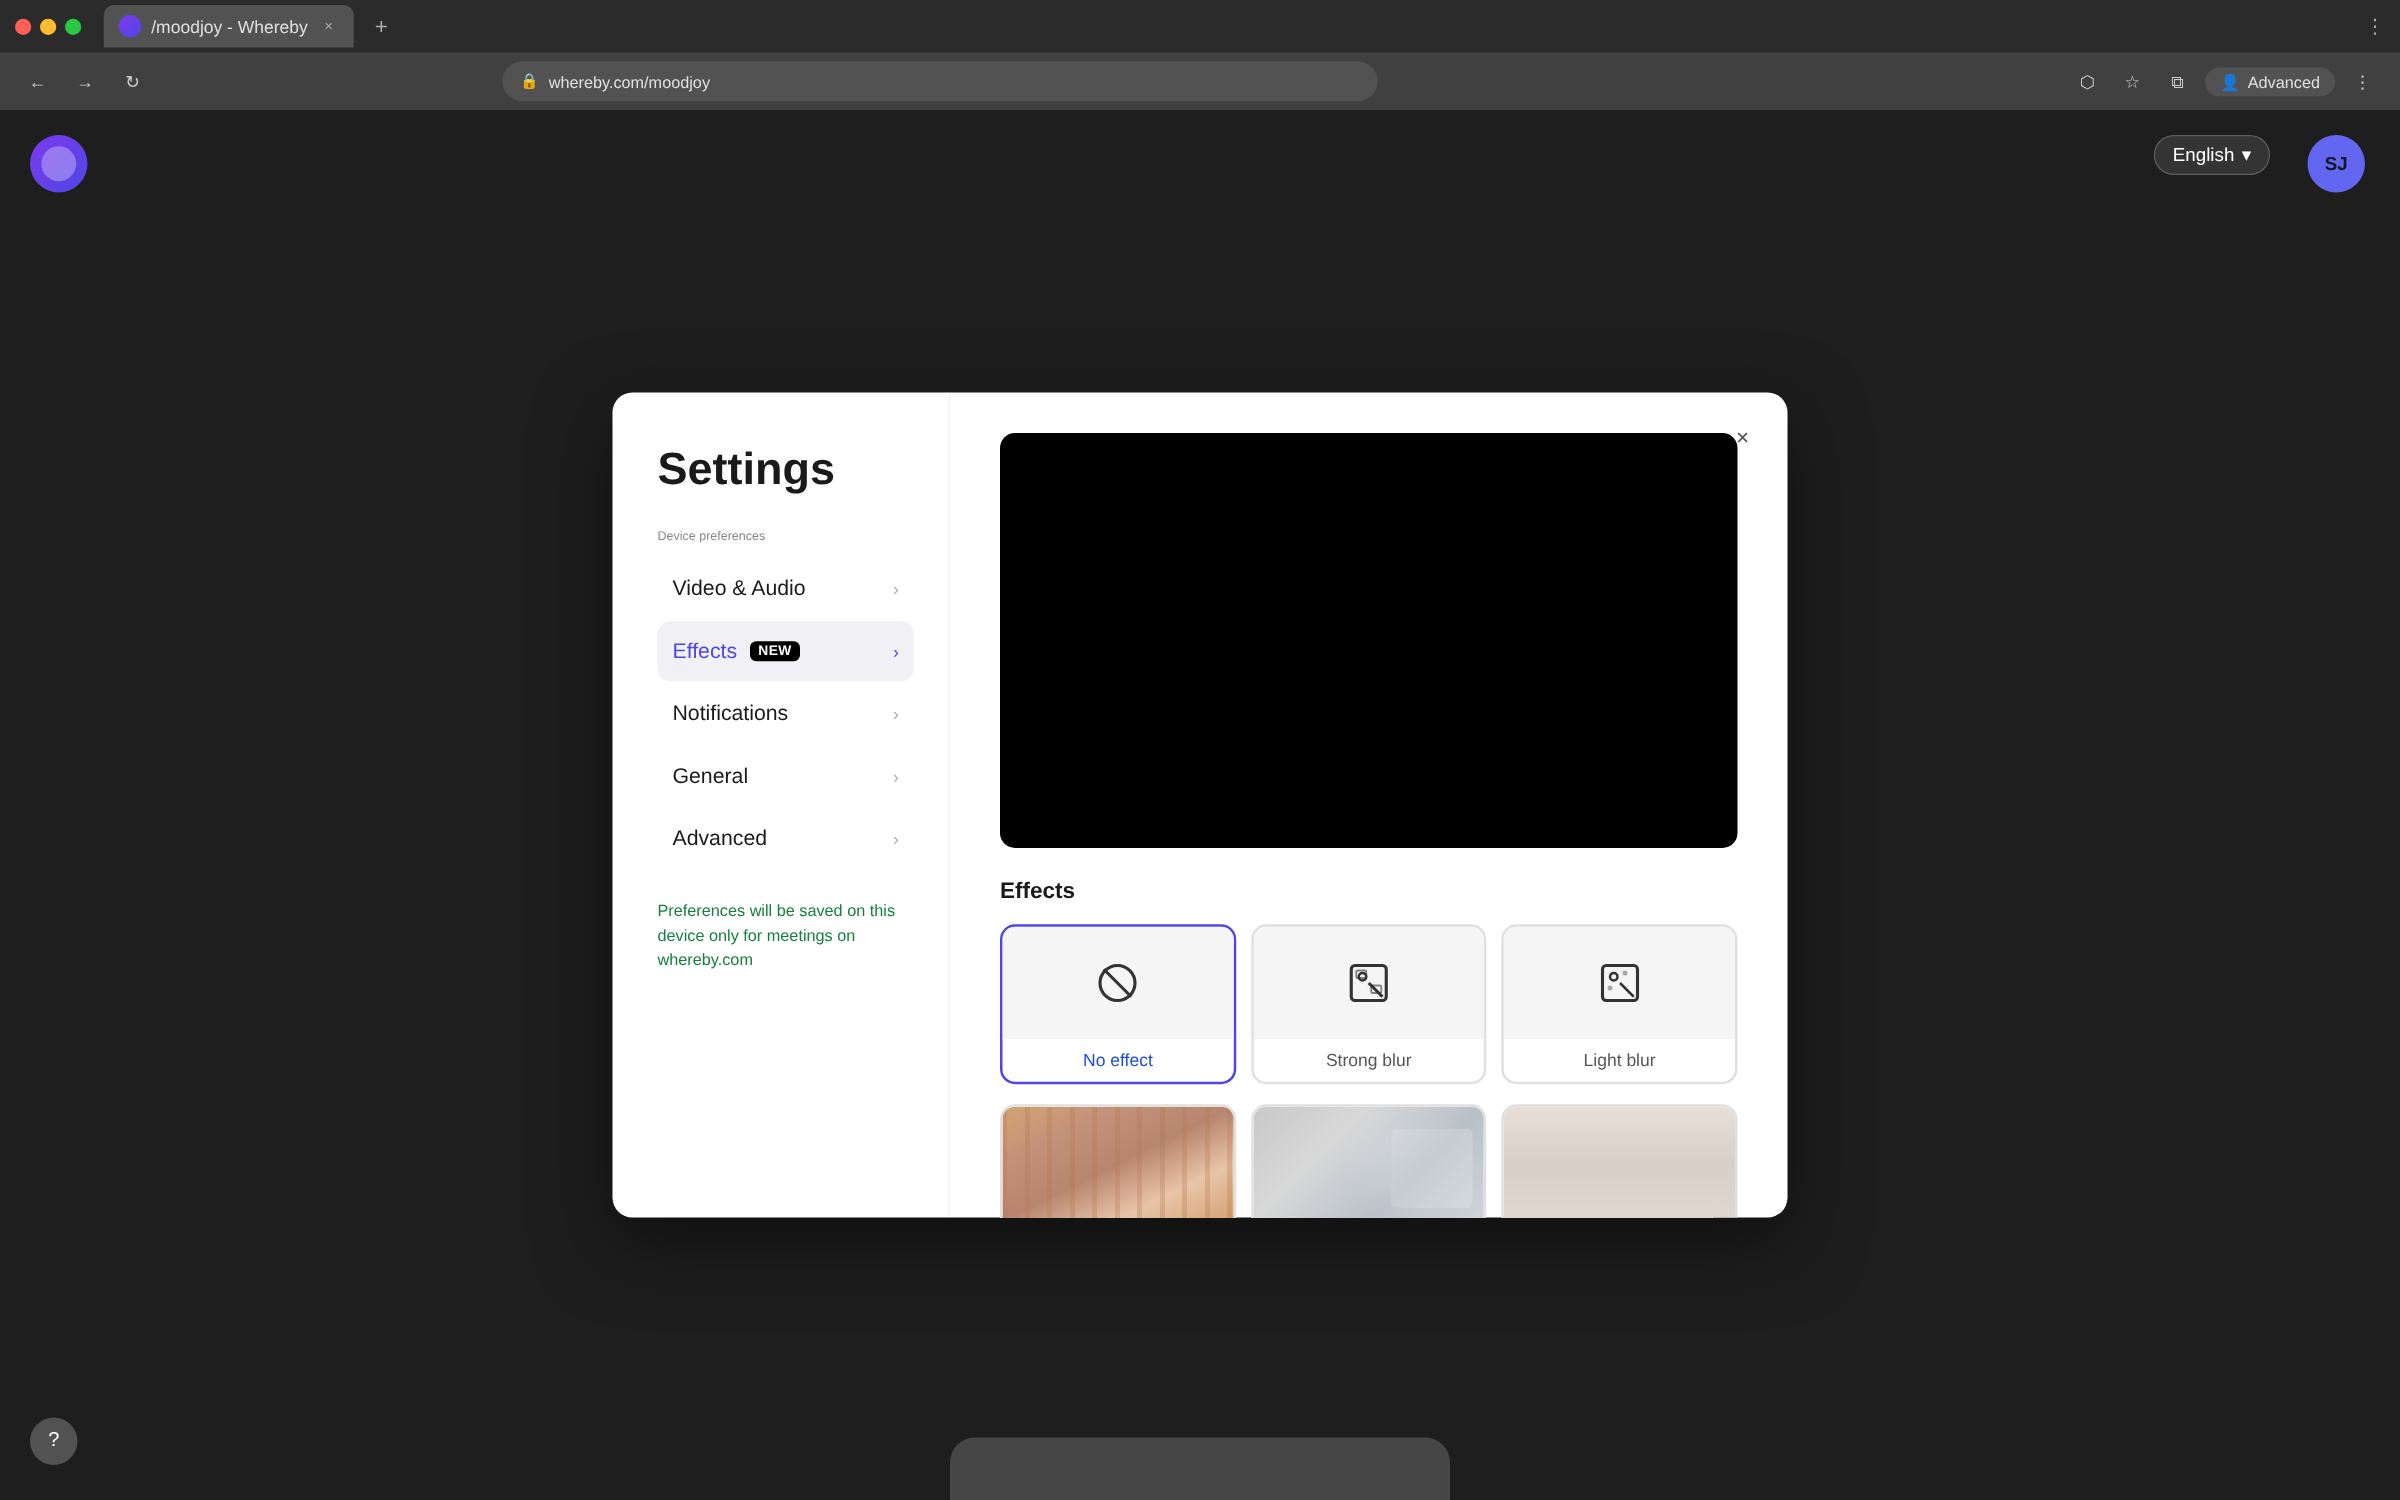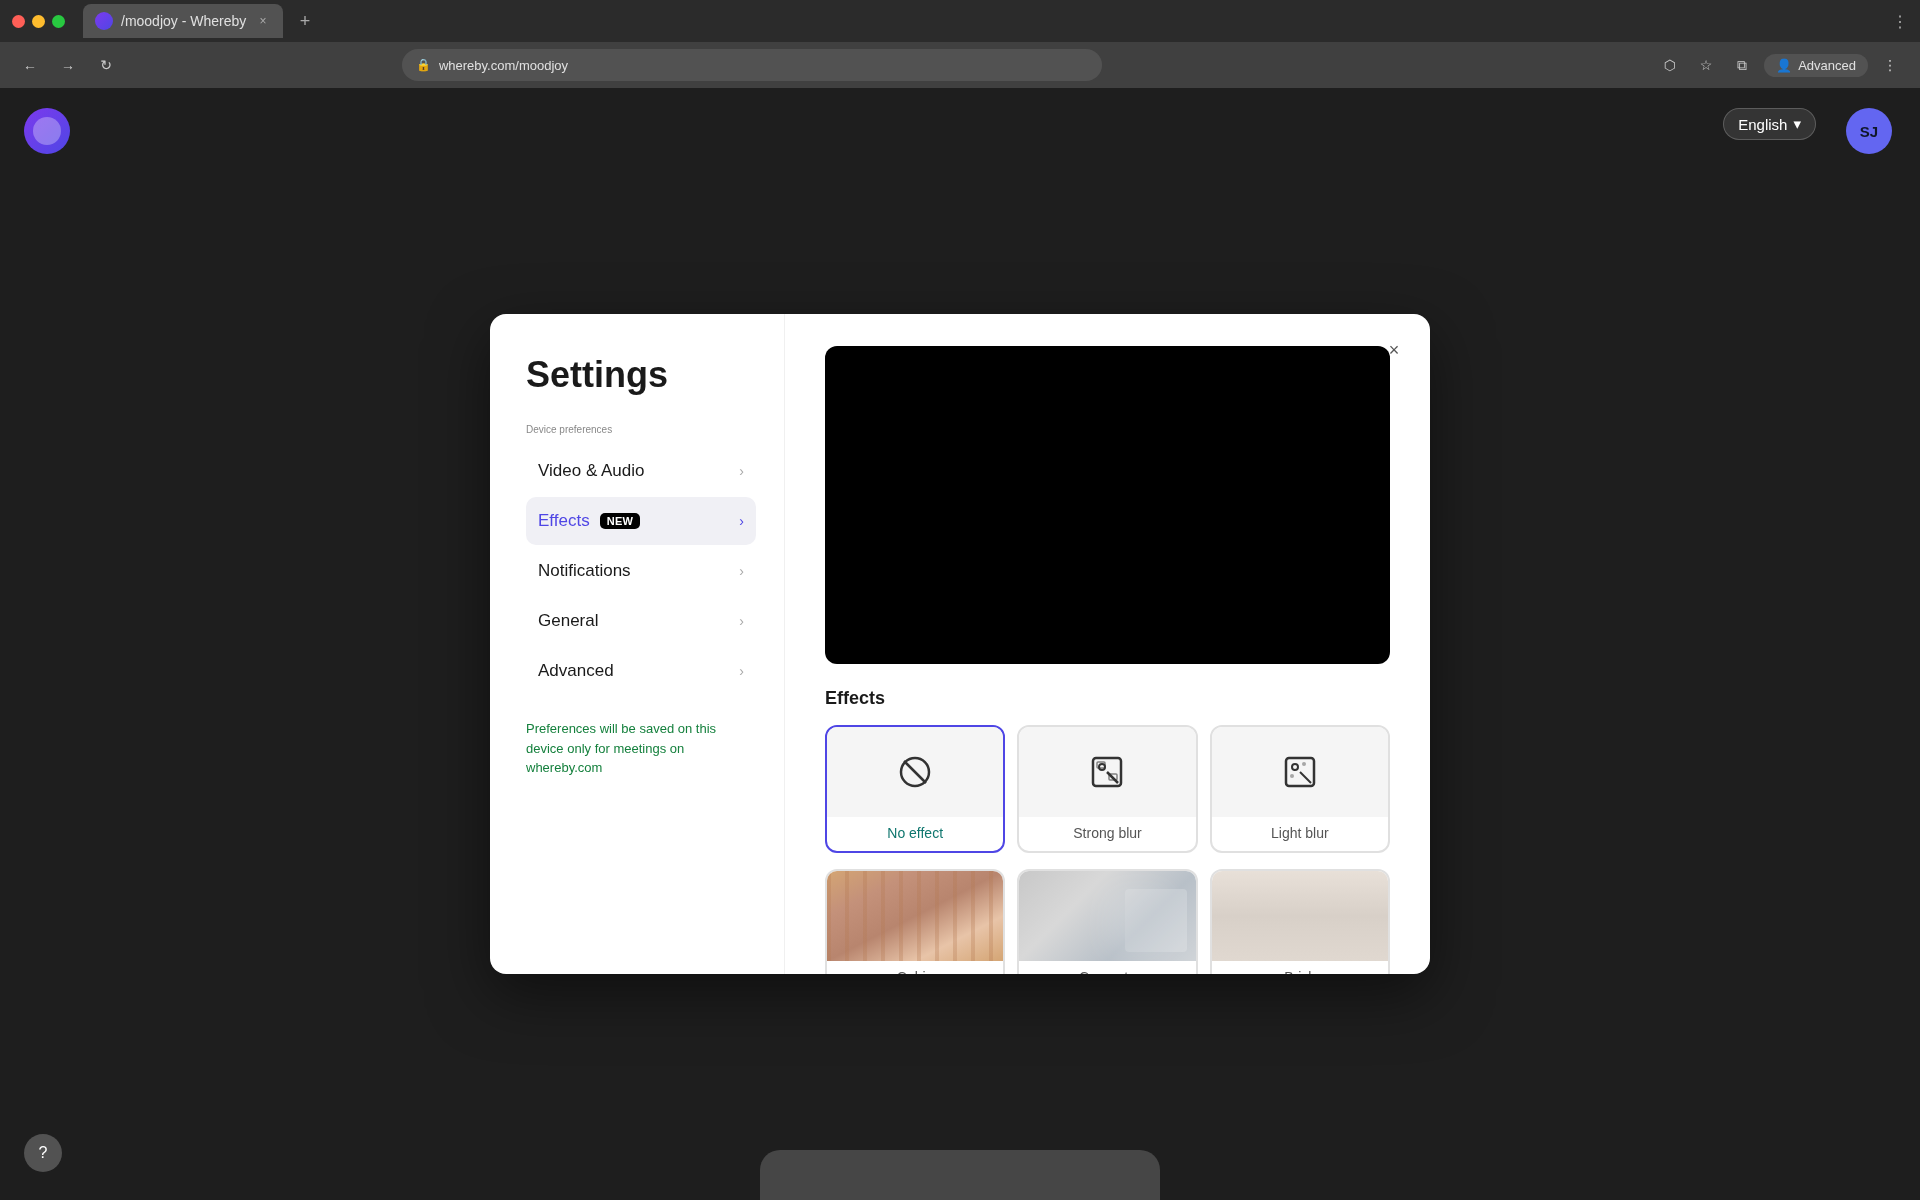--- a/index.html
+++ b/index.html
@@ -270,21 +270,21 @@
       width: 940px;
       height: 660px;
       display: flex;
       overflow: hidden;
       position: relative;
       box-shadow: 0 20px 60px rgba(0,0,0,0.5);
     }
 
     
     .settings-sidebar {
-      width: 295px;
+      width: 270px;
       flex-shrink: 0;
       padding: 40px 28px 28px 36px;
       border-right: 1px solid #f0f0f0;
     }
 
     .settings-title {
       font-size: 36px;
       font-weight: 700;
       color: #1a1a1a;
       margin-bottom: 28px;
@@ -425,21 +425,21 @@
     }
 
     .effect-card-label {
       font-size: 14px;
       color: #555;
       padding: 8px 0 10px;
       text-align: center;
     }
 
     .effect-card.selected .effect-card-label {
-      color: #0f766e;
+      color: #1d4ed8;
       font-weight: 500;
     }
 
     
     .bg-cabin {
       width: 100%;
       height: 100%;
       background: linear-gradient(to bottom right, #d4a574, #c4917a, #b8856e, #e8c4a8, #d4a574);
       background-size: cover;
       position: relative;

